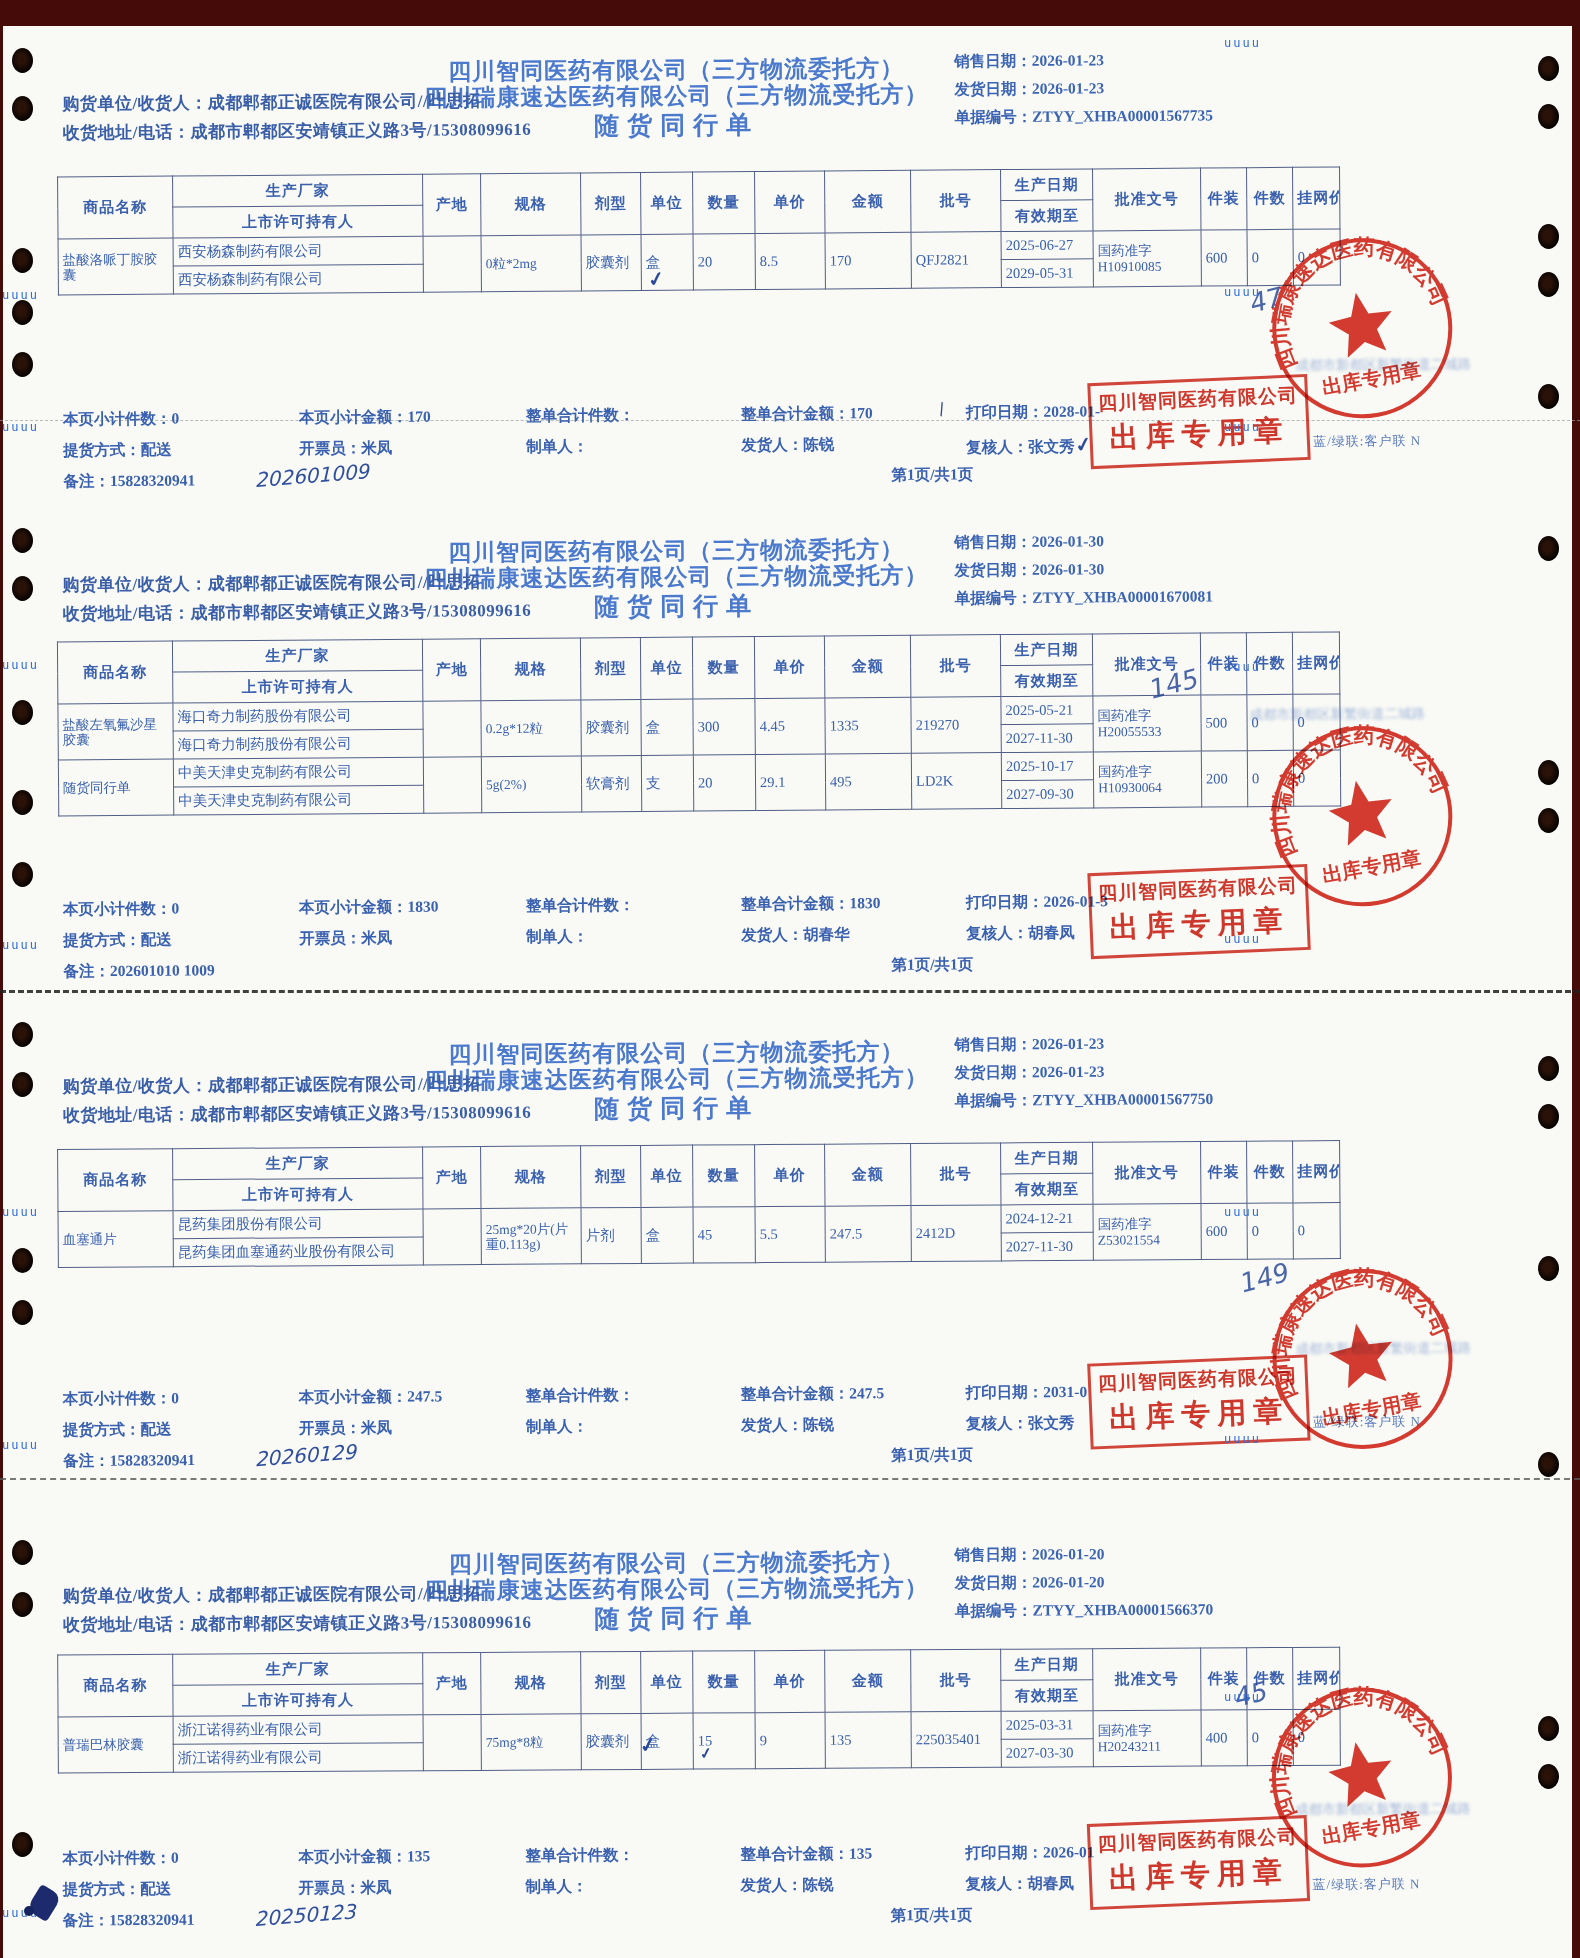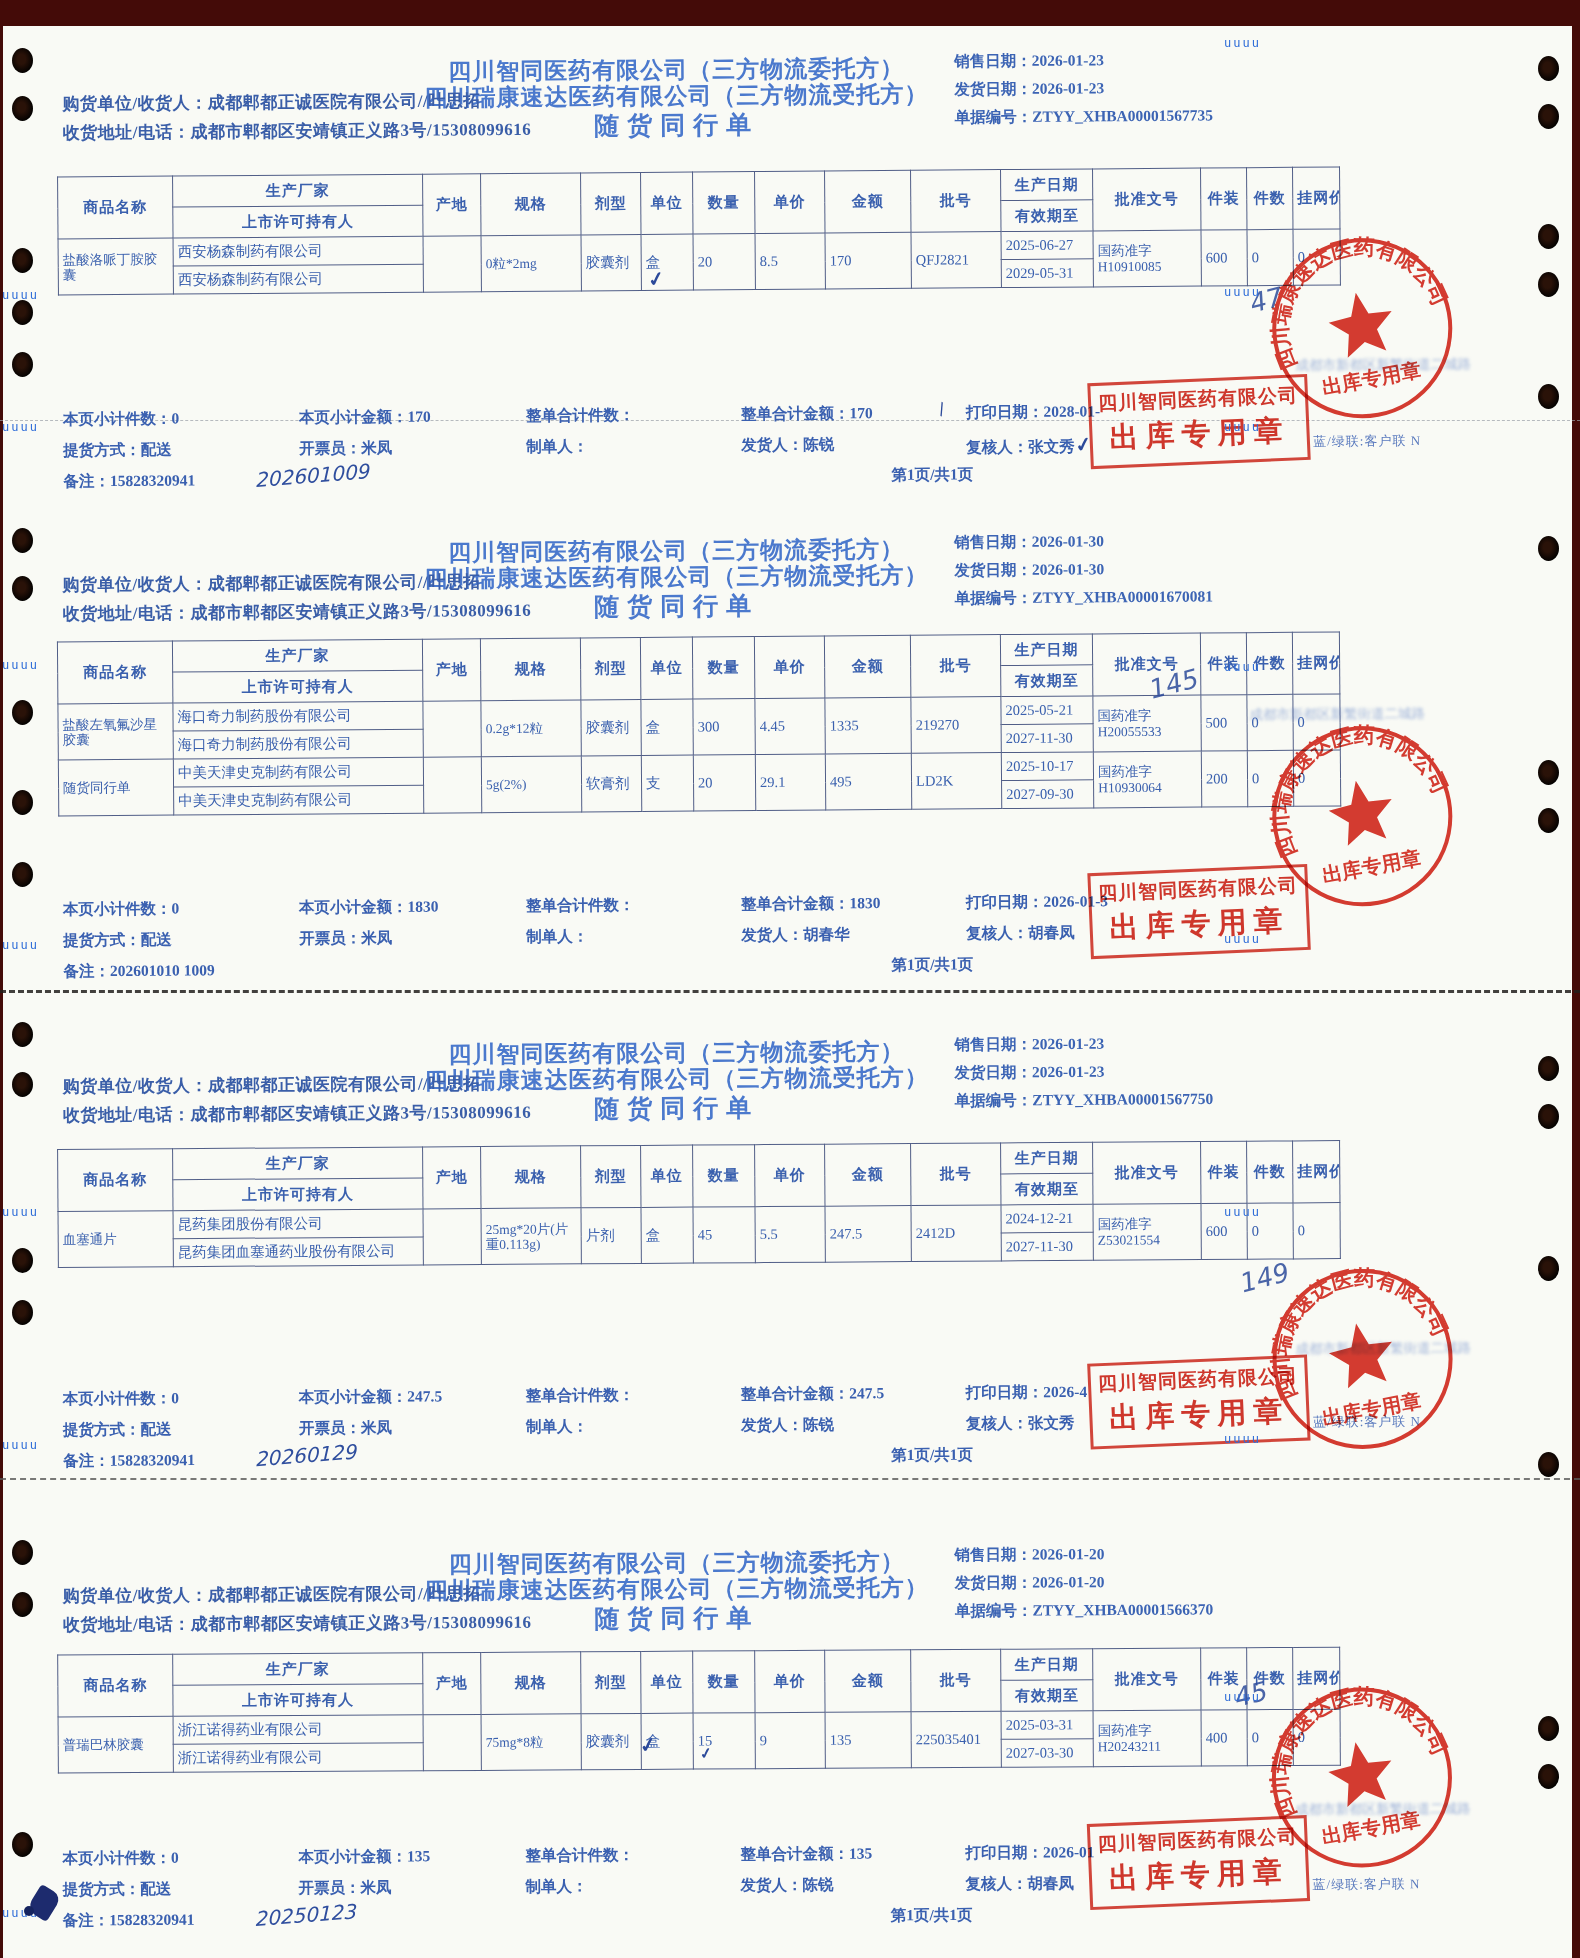--- a/index.html
+++ b/index.html
@@ -401,21 +401,21 @@
       <td>2027-11-30</td>
     </tr>
   </tbody>
     </table>
 
   <div class="fl" style="top:340px;">
     <span class="fi c1"><span>本页小计件数：</span><span>0</span></span>
     <span class="fi c2"><span>本页小计金额：</span><span>247.5</span></span>
     <span class="fi c3"><span>整单合计件数：</span><span></span></span>
     <span class="fi c4"><span>整单合计金额：</span><span>247.5</span></span>
-    <span class="fi c5"><span>打印日期：</span><span>2026-4</span></span>
+    <span class="fi c5"><span>打印日期：</span><span>2031-0</span></span>
   </div>
   <div class="fl" style="top:371px;">
     <span class="fi c1"><span>提货方式：</span><span>配送</span></span>
     <span class="fi c2"><span>开票员：</span><span>米凤</span></span>
     <span class="fi c3"><span>制单人：</span><span></span></span>
     <span class="fi c4"><span>发货人：</span><span>陈锐</span></span>
     <span class="fi c5"><span>复核人：</span><span>张文秀</span></span>
   </div>
   <div class="fl" style="top:402px;">
     <span class="fi c1"><span>备注：</span><span>15828320941</span></span>

